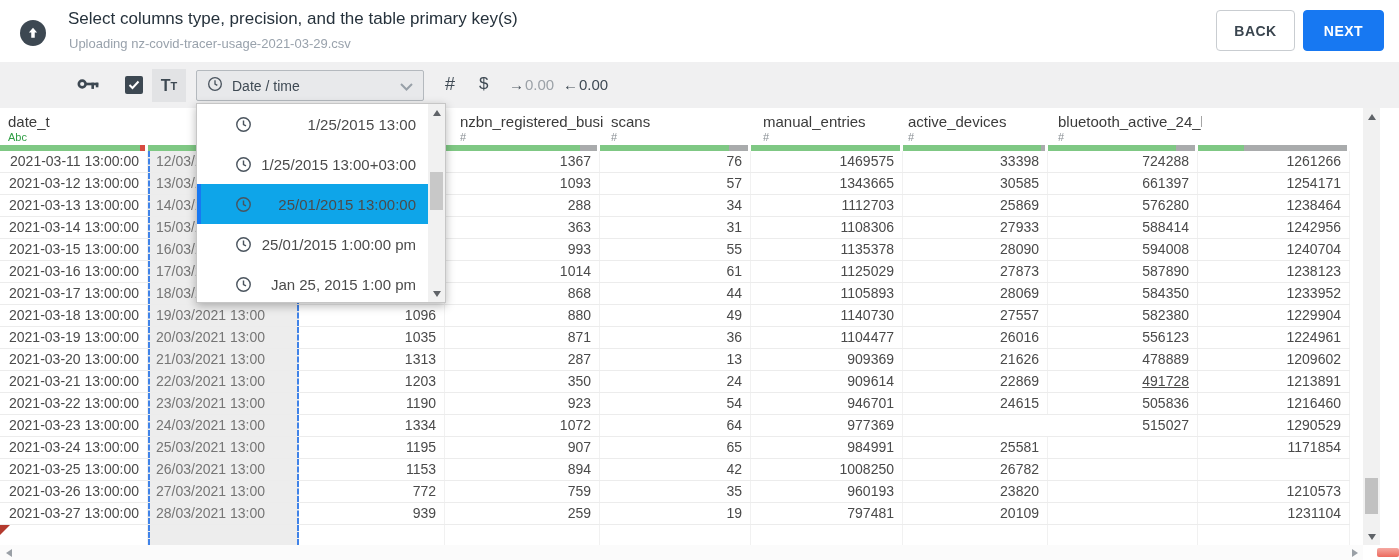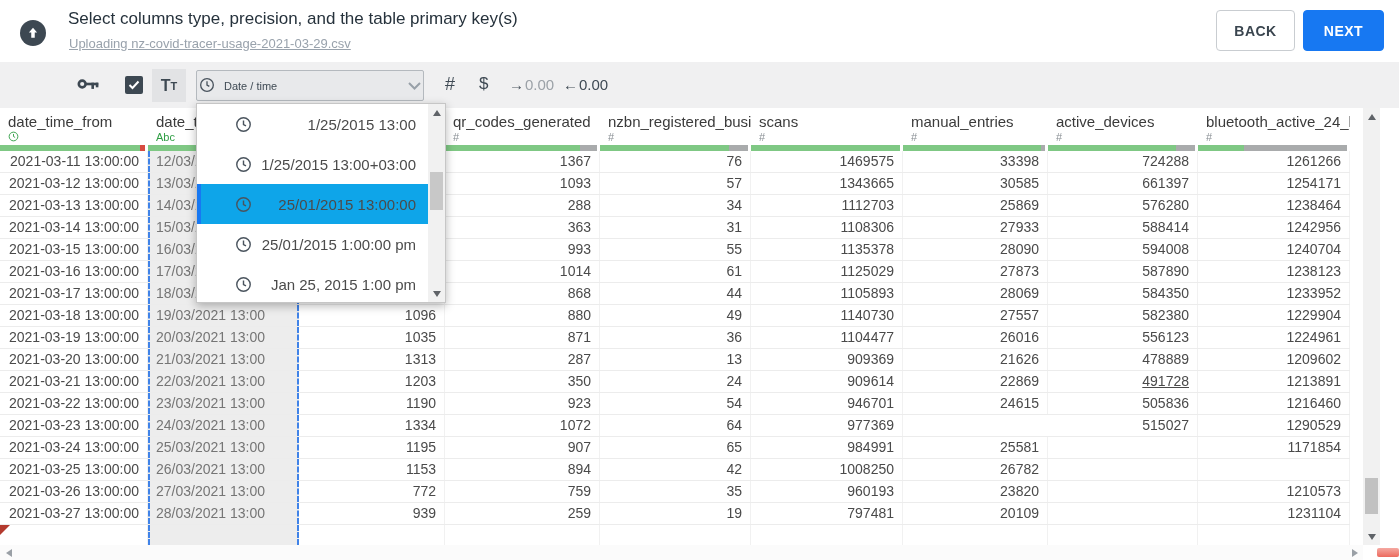--- a/index.html
+++ b/index.html
@@ -4,37 +4,37 @@
 <style>
   * { margin:0; padding:0; box-sizing:border-box; }
   html,body { width:1399px; height:560px; }
   body { position:relative; font-family:"Liberation Sans",sans-serif; background:#fff; overflow:hidden; }
 
   
   .app-header { position:absolute; top:0; left:0; width:1399px; height:62px; background:#fff; }
   .upload-badge { position:absolute; left:20px; top:20px; width:26px; height:26px; border-radius:50%;
                   background:#3d4852; display:flex; align-items:center; justify-content:center; }
   .page-title { position:absolute; left:68px; top:9px; font-size:17px; color:#26323c; white-space:nowrap; }
-  .page-subtitle { position:absolute; left:69px; top:36px; font-size:13px; color:#99a2ac; white-space:nowrap;text-decoration:underline; }
+  .page-subtitle { position:absolute; left:69px; top:36px; font-size:13px; color:#99a2ac; white-space:nowrap; }
   .btn { position:absolute; top:10px; height:41px; border-radius:4px; font-size:14px; font-weight:700;
          letter-spacing:.5px; display:flex; align-items:center; justify-content:center; cursor:pointer; }
   .btn-back { right:104px; width:79px; background:#fff; border:1px solid #c9cdd1; color:#3a454f; }
   .btn-next { right:15px; width:81px; background:#1778f2; border:1px solid #1778f2; color:#fff; }
 
   
   .toolbar { position:absolute; top:62px; left:0; width:1399px; height:46px; background:#f0f0f1; }
   .key-btn { position:absolute; left:77px; top:15px; }
   .pk-checkbox { position:absolute; left:125px; top:14px; width:18px; height:18px; background:#3d4852;
                  border-radius:2px; display:flex; align-items:center; justify-content:center; cursor:pointer; }
   .tt-btn { position:absolute; left:152px; top:7px; width:34px; height:33px; background:#e2e3e5;
             color:#3d4852; display:flex; align-items:center; justify-content:center; cursor:pointer; }
   .tt-big { font-size:16px; font-weight:700; } .tt-small { font-size:11px; font-weight:700; }
   .type-select { position:absolute; left:196px; top:8px; width:228px; height:31px; background:#e8e9eb;
                  border:1px solid #b4b9be; border-radius:2px; display:flex; align-items:center;
-                 padding:0 2px; color:#3f4a54; font-size:11px; cursor:pointer; }
+                 padding:0 10px; color:#3f4a54; font-size:14px; cursor:pointer; }
   .type-select .sel-label { margin-left:9px; }
   .type-select .chev { margin-left:auto; }
   .tb-glyph { position:absolute; top:12px; font-size:18px; color:#3f4a54; cursor:pointer; }
   .hash-btn { left:445px; } .dollar-btn { left:479px; font-size:17px; }
   .prec { position:absolute; top:14px; font-size:15px; display:flex; align-items:center; gap:1px; cursor:pointer; }
   .prec-add { left:509px; color:#4a545e; } .prec-add .digits { color:#9ba1a7; }
   .prec-del { left:563px; color:#3f4a54; } .prec-del .digits { color:#3f4a54; }
 
   
   .table-area { position:absolute; top:108px; left:0; width:1350px; }
@@ -134,27 +134,20 @@
       <span class="digits">0.00</span>
   </div>
   <div class="prec prec-del">
     <span>←</span>
       <span class="digits">0.00</span>
   </div>
 </div>
 
 <div class="table-area">
   <div class="col-headers" id="col-headers">
-      <div class="col-header" style="width: 148px;">
-        <div class="col-name">date_time_from</div>
-        <div class="col-type"><svg width="11" height="11" viewBox="0 0 24 24" fill="none" stroke="#2f9e44" stroke-width="2">
-            <circle cx="12" cy="12" r="9.5"></circle>
-            <path d="M12 6.5 V12 L15.5 14"></path>
-          </svg></div>
-      </div>
       <div class="col-header" style="width: 151px;">
         <div class="col-name">date_t</div>
         <div class="col-type green">Abc</div>
       </div>
       <div class="col-header" style="width: 146px;">
         <div class="col-name"></div>
         <div class="col-type"></div>
       </div>
       <div class="col-header" style="width: 155px;">
         <div class="col-name">qr_codes_generated</div>

